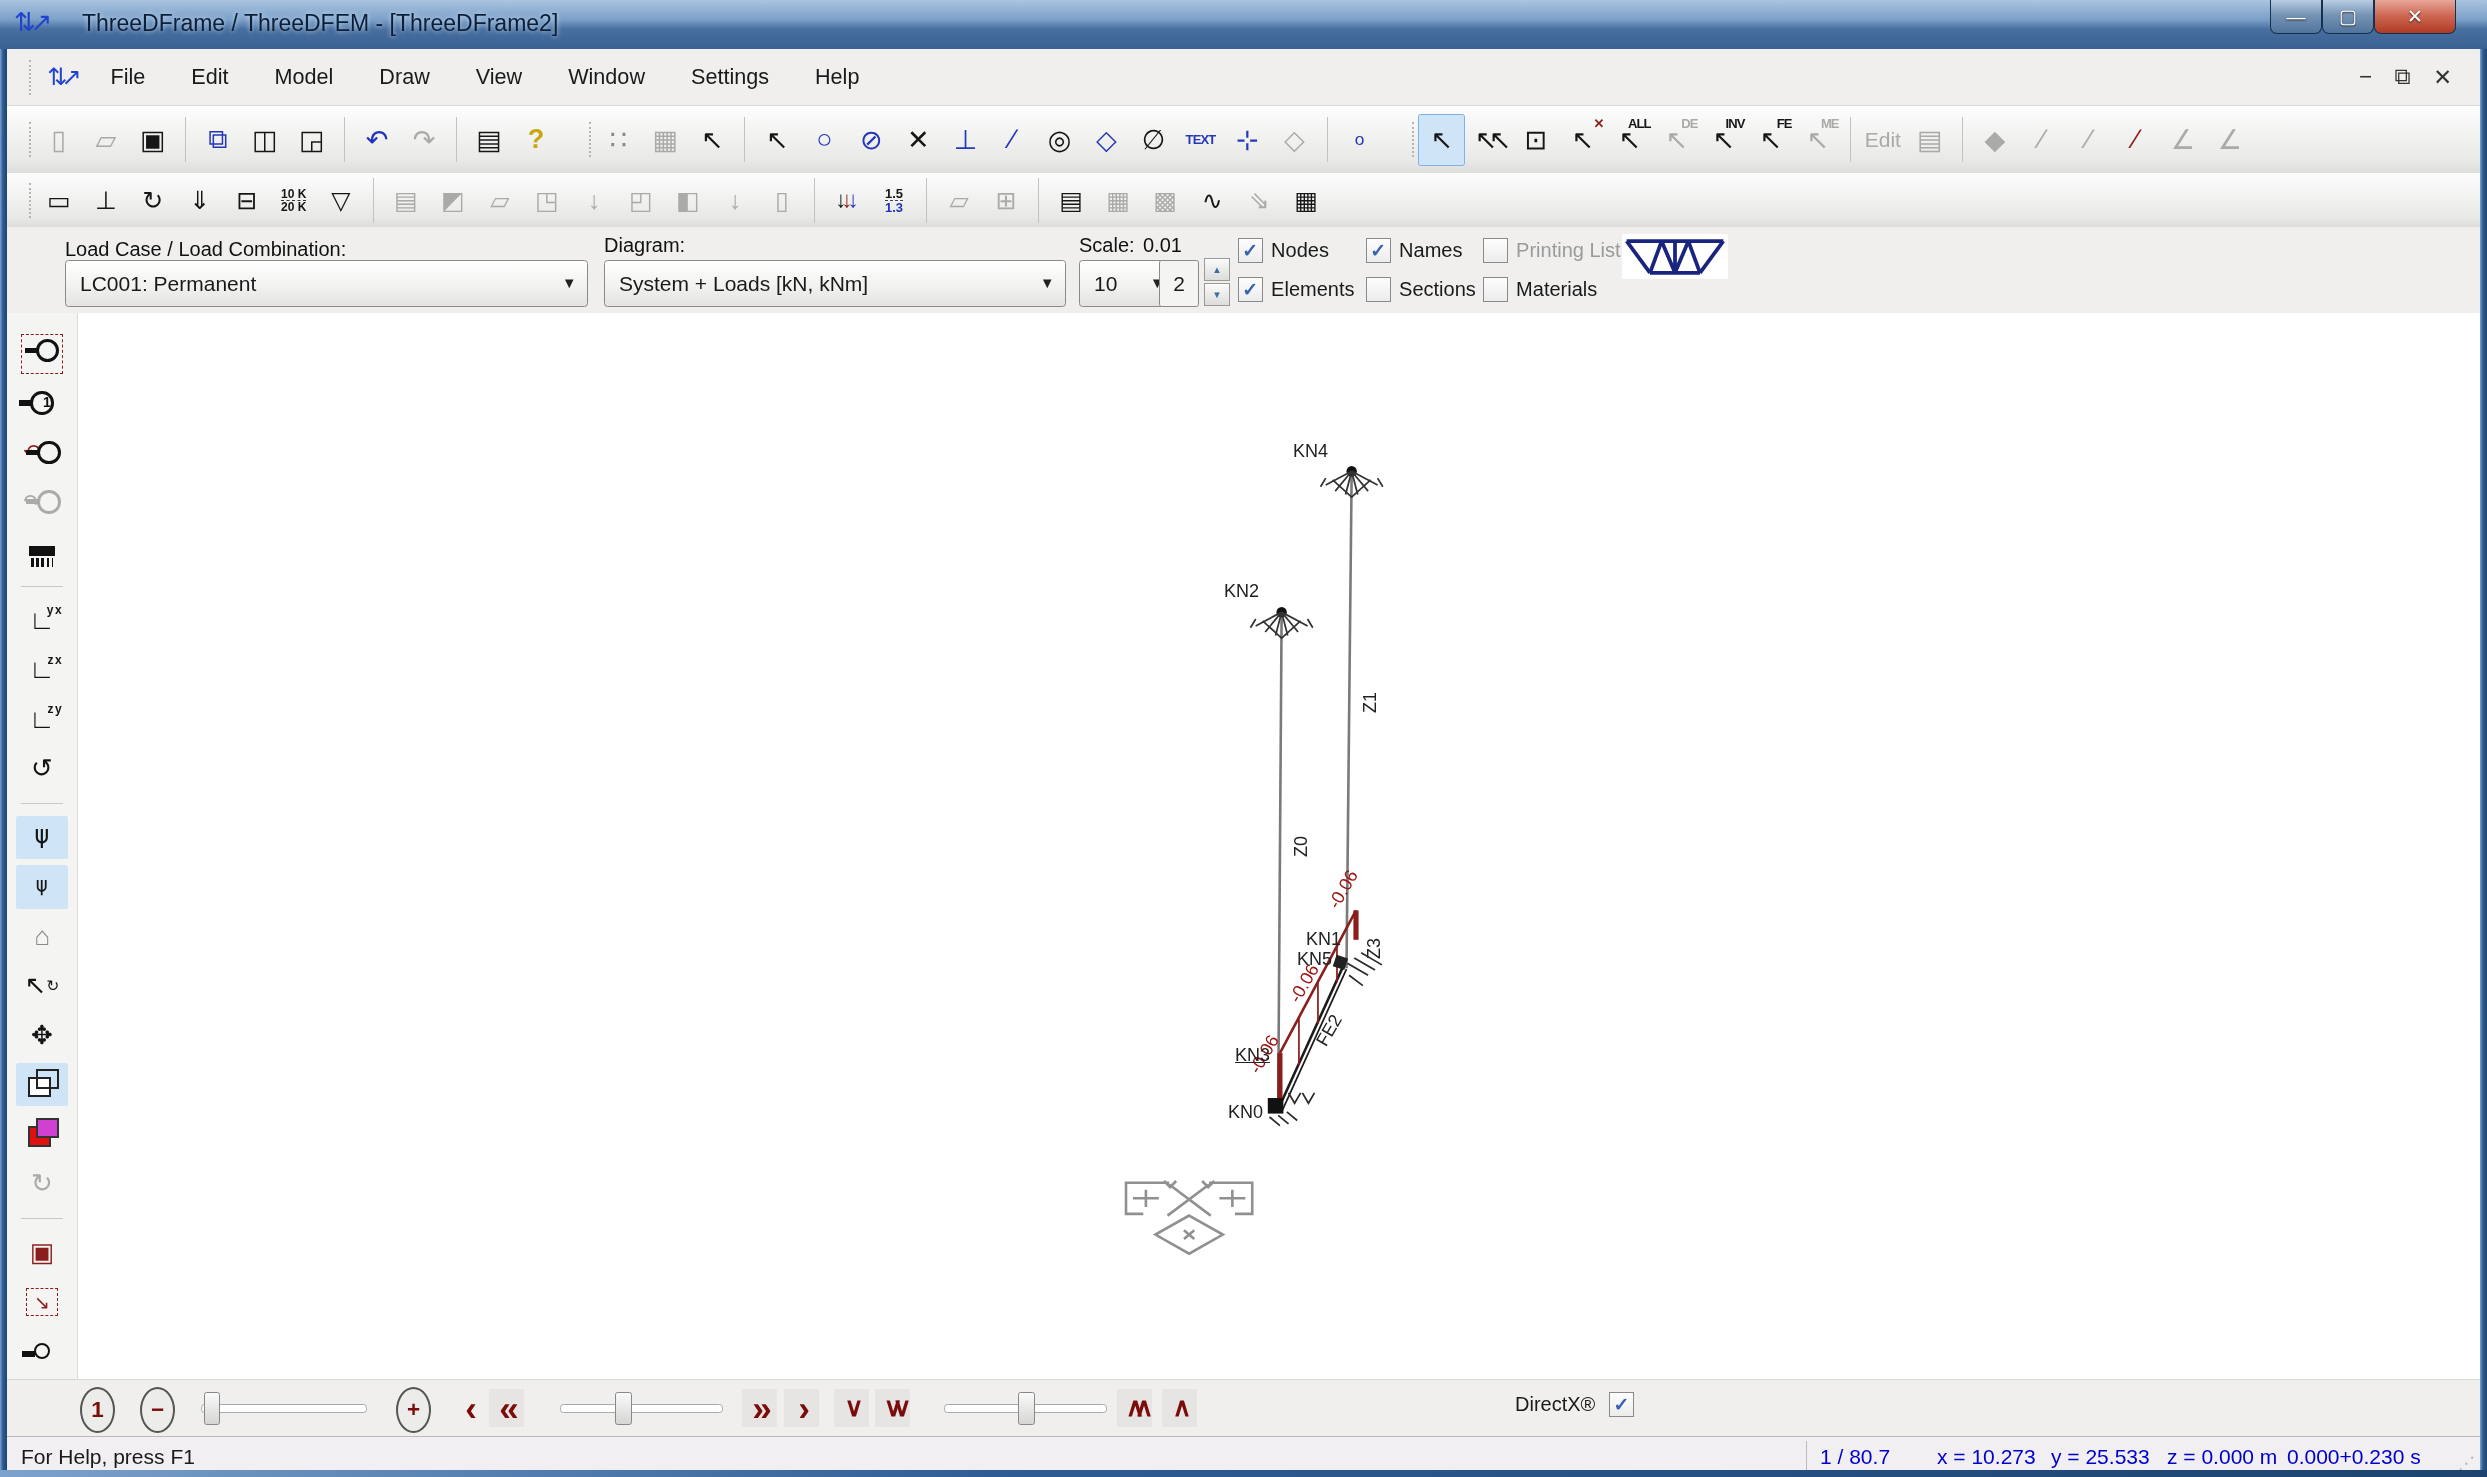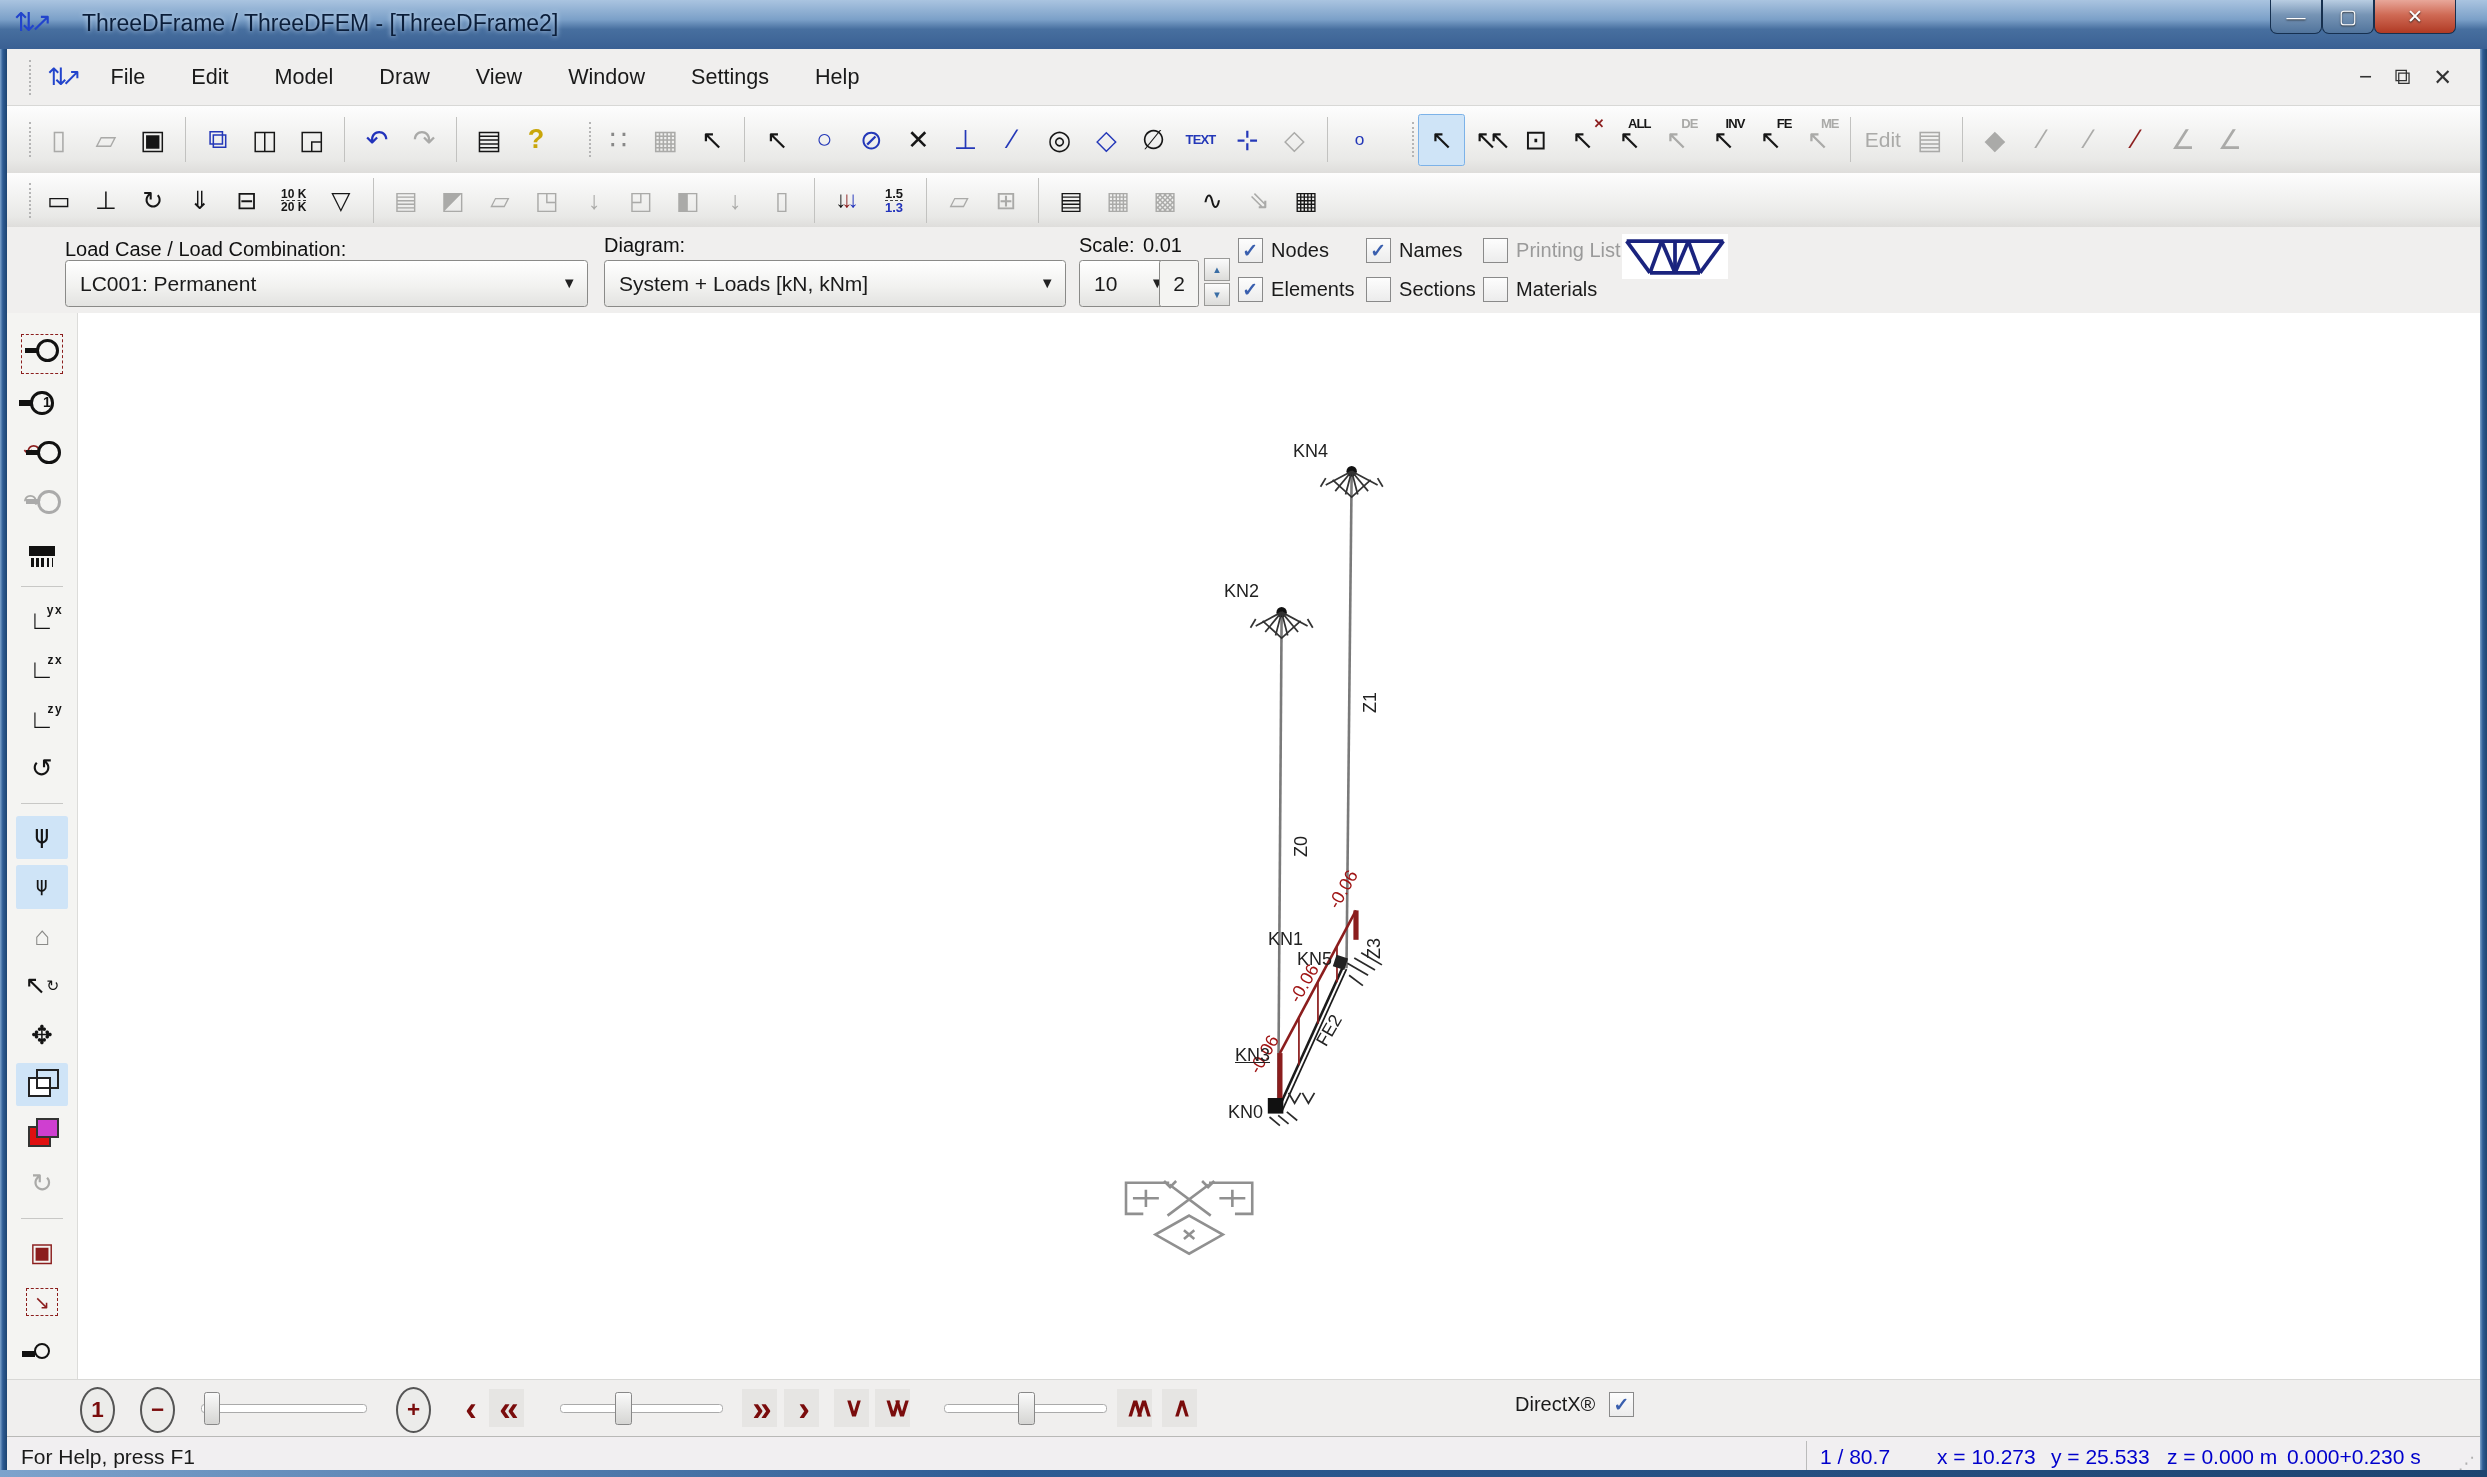--- a/index.html
+++ b/index.html
@@ -620,21 +620,21 @@
         <path d="M56,14 L63,21 L70,14 M100,14 L107,21 L114,14"></path>
         <path d="M85,54 L124,76 L85,98 L46,76 Z"></path>
         <path d="M79,71 L91,81 M91,71 L79,81"></path>
       </g>
     </svg>
 
     <div class="mlabel" style="left:1293px;top:128px;">KN4</div>
     <div class="mlabel" style="left:1224px;top:268px;">KN2</div>
     <div class="mlabel rot90" style="left:1360px;top:379px;">Z1</div>
     <div class="mlabel rot90" style="left:1291px;top:523px;">Z0</div>
-    <div class="mlabel" style="left:1268px;top:616px;">KN1</div>
+    <div class="mlabel" style="left:1306px;top:616px;">KN1</div>
     <div class="mlabel" style="left:1297px;top:636px;">KN5</div>
     <div class="mlabel rot90" style="left:1364px;top:625px;">Z3</div>
     <div class="mlabel rot60" style="left:1313px;top:707px;">FE2</div>
     <div class="mlabel rot60 mred" style="left:1323px;top:566px;">-0.06</div>
     <div class="mlabel rot60 mred" style="left:1284px;top:660px;">-0.06</div>
     <div class="mlabel rot60 mred" style="left:1244px;top:731px;">-0.06</div>
     <div class="mlabel" style="left:1235px;top:732px;text-decoration:underline;">KN3</div>
     <div class="mlabel" style="left:1228px;top:789px;">KN0</div>
   </div>
 

